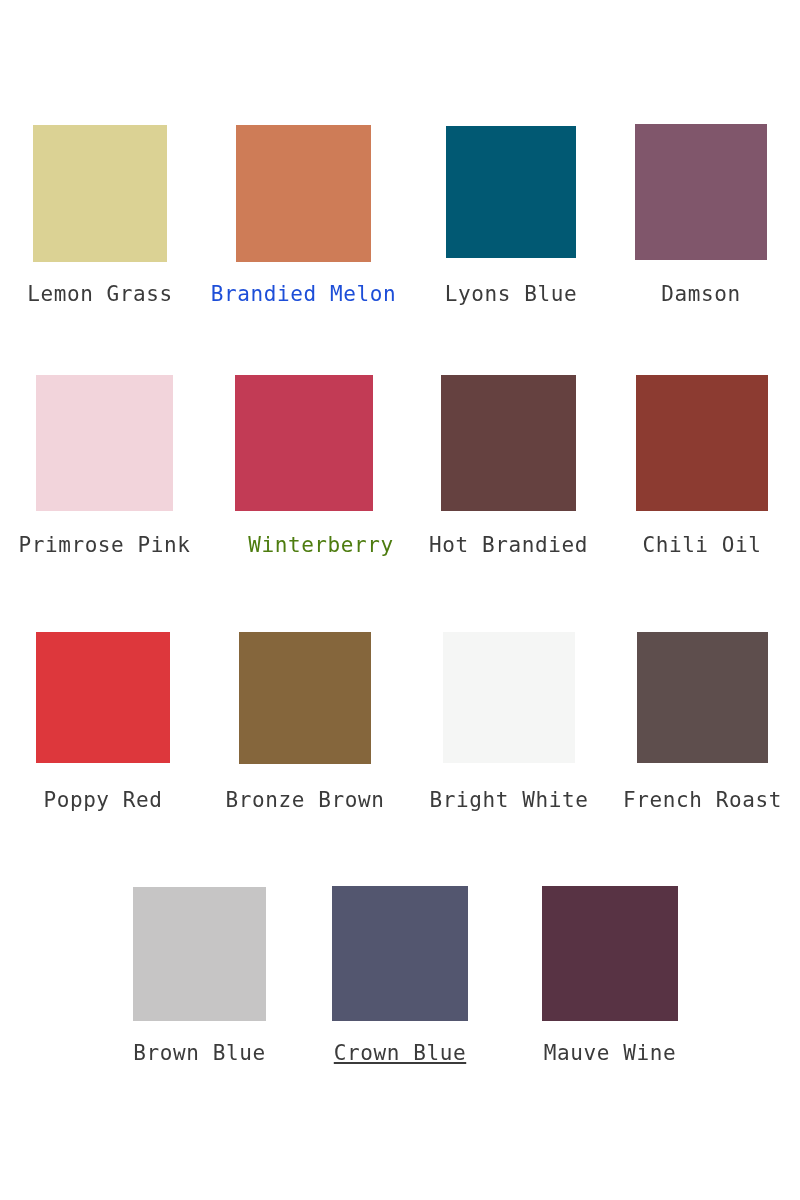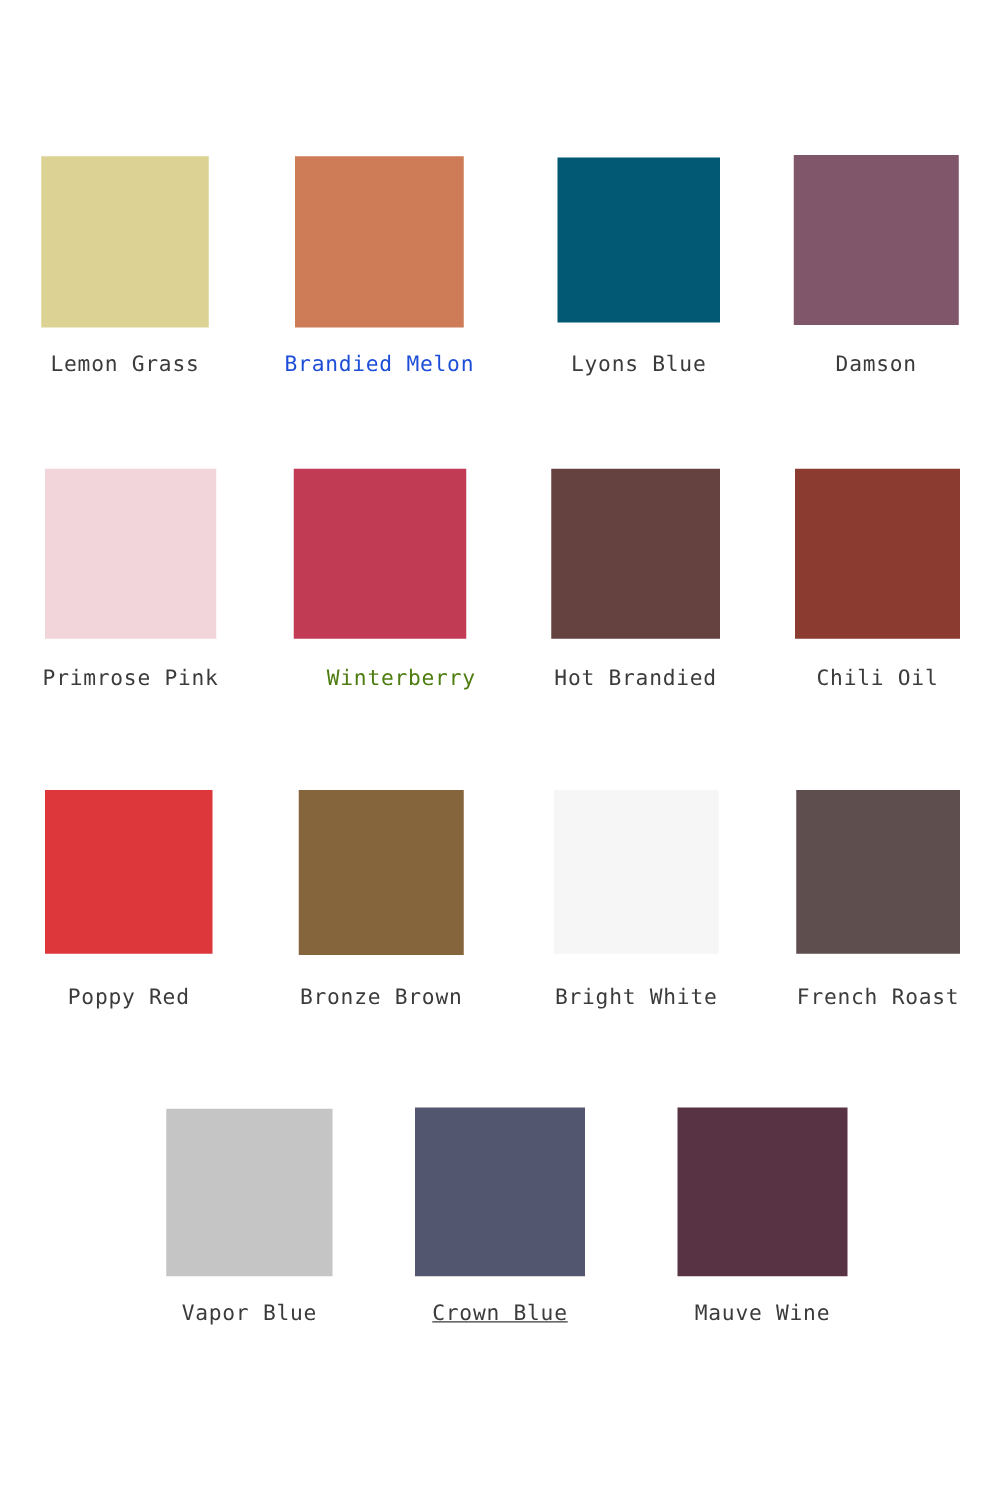--- a/index.html
+++ b/index.html
@@ -31,21 +31,21 @@
     top: 0;
     width: 100%;
     height: 100%;
   }
   .swatch-label {
     position: absolute;
     left: 50%;
     transform: translateX(-50%);
     white-space: nowrap;
     color: #3b3b3b;
-    font-size: 17px;
+    font-size: 21px;
     letter-spacing: 0.6px;
     font-family: "DejaVu Sans Mono", "Liberation Mono", monospace;
   }
 </style>
 </head>
 <body>
 
 <div id="palette-canvas" style="background: rgb(255, 255, 255);">
     <div class="swatch-cell" style="left: 33px; top: 125px; width: 134px; height: 137px;">
       <div class="swatch-chip" title="#DBD294" style="background: rgb(219, 210, 148);"></div>
@@ -91,21 +91,21 @@
       <div class="swatch-chip" title="#F5F6F5" style="background: rgb(245, 246, 245);"></div>
     </div>
     <div class="swatch-label" style="left: 509px; top: 788px; color: rgb(59, 59, 59); transform: translateX(-50%); position: absolute;">Bright White</div>
     <div class="swatch-cell" style="left: 637px; top: 632px; width: 131px; height: 131px;">
       <div class="swatch-chip" title="#5E4E4D" style="background: rgb(94, 78, 77);"></div>
     </div>
     <div class="swatch-label" style="left: 702.5px; top: 788px; color: rgb(59, 59, 59); transform: translateX(-50%); position: absolute;">French Roast</div>
     <div class="swatch-cell" style="left: 133px; top: 887px; width: 133px; height: 134px;">
       <div class="swatch-chip" title="#C6C5C5" style="background: rgb(198, 197, 197);"></div>
     </div>
-    <div class="swatch-label" style="left: 199.5px; top: 1041px; color: rgb(59, 59, 59); transform: translateX(-50%); position: absolute;">Vapor Blue</div>
+    <div class="swatch-label" style="left: 199.5px; top: 1041px; color: rgb(59, 59, 59); transform: translateX(-50%); position: absolute;">Brown Blue</div>
     <div class="swatch-cell" style="left: 332px; top: 886px; width: 136px; height: 135px;">
       <div class="swatch-chip" title="#53566F" style="background: rgb(83, 86, 111);"></div>
     </div>
     <div class="swatch-label" style="left: 400px; top: 1041px; color: rgb(59, 59, 59); transform: translateX(-50%); position: absolute; text-decoration: underline;">Crown Blue</div>
     <div class="swatch-cell" style="left: 542px; top: 886px; width: 136px; height: 135px;">
       <div class="swatch-chip" title="#583344" style="background: rgb(88, 51, 68);"></div>
     </div>
     <div class="swatch-label" style="left: 610px; top: 1041px; color: rgb(59, 59, 59); transform: translateX(-50%); position: absolute;">Mauve Wine</div>
   </div>
 

